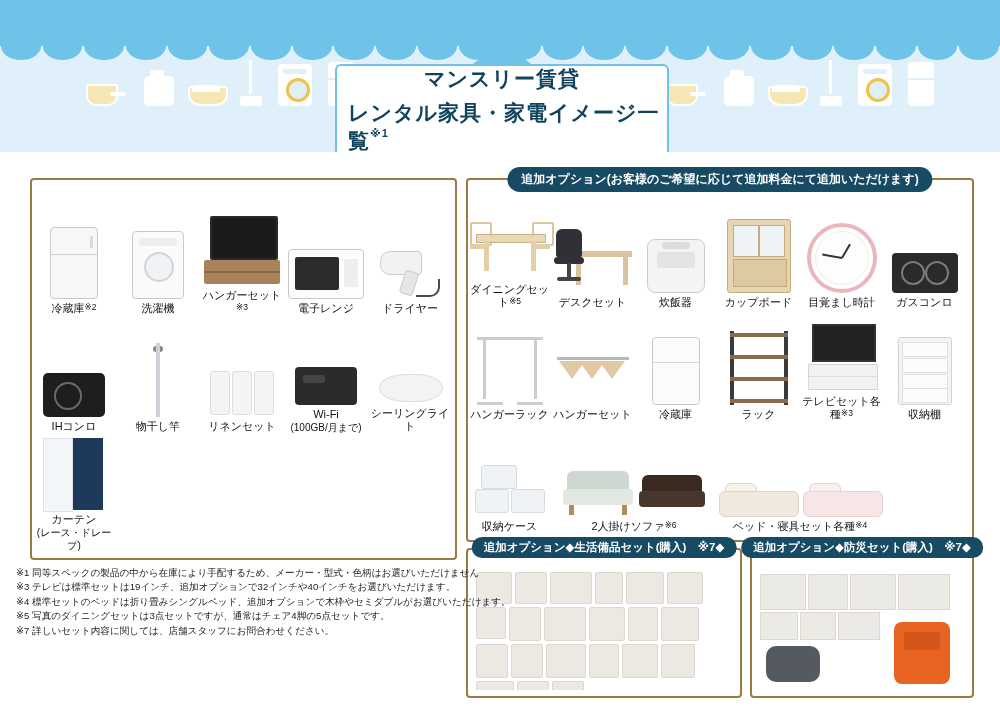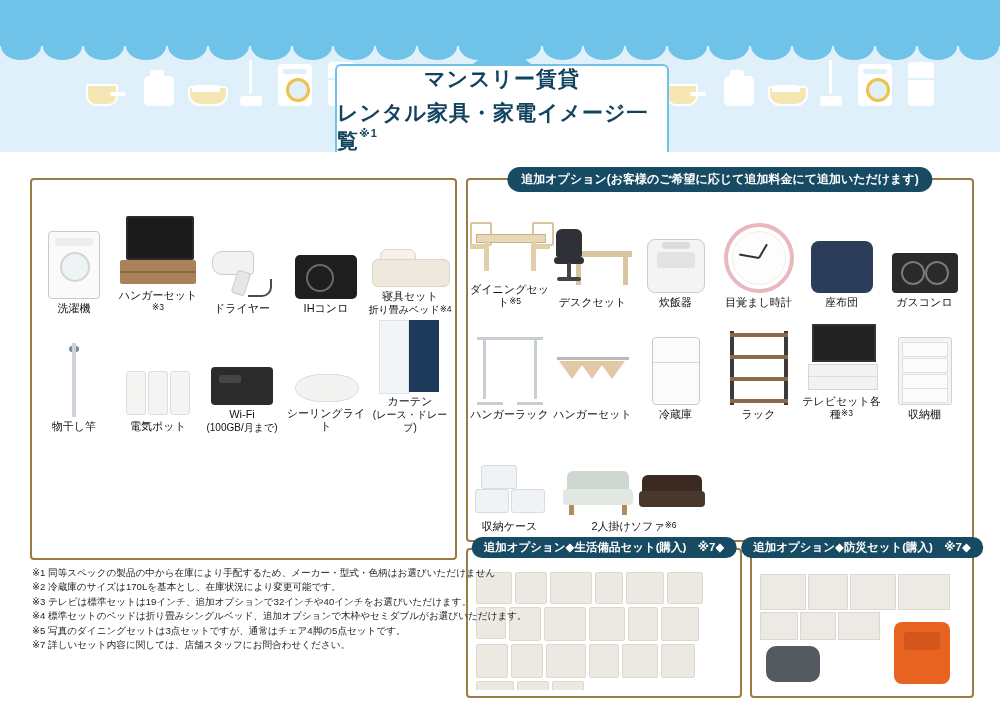--- a/index.html
+++ b/index.html
@@ -44,21 +44,21 @@
     background:#ffffff;border:2px solid #6fc3e8;border-radius:6px;
     box-shadow:0 2px 0 rgba(0,0,0,.04);
     display:flex;flex-direction:column;align-items:center;justify-content:center;
   }
   .title-plate:before{
     content:"";position:absolute;left:50%;top:-23px;transform:translateX(-50%);
     width:0;height:0;border-left:32px solid transparent;border-right:32px solid transparent;
     border-bottom:23px solid #6fc3e8;
   }
   .title-plate .t1{font-size:21px;font-weight:bold;color:#11435e;letter-spacing:1px;}
-  .title-plate .t2{font-size:21px;font-weight:bold;color:#11435e;letter-spacing:1px;margin-top:6px;}
+  .title-plate .t2{font-size:21px;font-weight:bold;color:#11435e;letter-spacing:1px;margin-top:6px;padding-left:11px;}
   .title-plate .t2 .sup{font-size:11px;vertical-align:top;}
 
   
   .panel{
     position:absolute;border:2px solid #9a7b43;border-radius:4px;background:#fff;
   }
   .panel-title{
     position:absolute;top:-13px;left:50%;transform:translateX(-50%);
     background:#174a63;color:#fff;font-size:12px;font-weight:bold;
     padding:4px 14px;border-radius:13px;white-space:nowrap;
@@ -208,21 +208,21 @@
   .hi-mop .s{position:absolute;left:9px;top:0;width:3px;height:34px;background:#fff;}
   .hi-mop .h{position:absolute;left:0;bottom:0;width:22px;height:10px;background:#fff;border-radius:3px;}
   .hi-wash{width:34px;height:42px;background:#fff;border-radius:4px;}
   .hi-wash:after{content:"";position:absolute;left:8px;top:14px;width:18px;height:18px;border:3px solid #f0c24a;border-radius:50%;background:#dff0fa;}
   .hi-wash:before{content:"";position:absolute;left:5px;top:5px;right:5px;height:5px;background:#dff0fa;border-radius:2px;}
   .hi-fridge{width:26px;height:44px;background:#fff;border-radius:4px;}
   .hi-fridge:after{content:"";position:absolute;left:0;right:0;top:16px;height:2px;background:#dff0fa;}
 
   
   .notes{
-    position:absolute;left:32px;top:566px;width:430px;
+    position:absolute;left:16px;top:566px;width:430px;
     font-size:9.6px;line-height:1.5;color:#222;
   }
   .notes div{white-space:nowrap;}
 
   
   .photo-strip{position:absolute;left:8px;top:22px;right:8px;bottom:6px;display:flex;flex-wrap:wrap;align-content:flex-start;gap:3px;overflow:hidden;}
   .ps{background:#ece9e3;border:1px solid #ddd8cf;border-radius:2px;}
   .kit{position:absolute;left:8px;top:24px;right:8px;bottom:6px;}
   .kit .bag{position:absolute;right:14px;bottom:6px;width:56px;height:62px;background:#e8631f;border-radius:8px;}
   .kit .bag:after{content:"";position:absolute;left:10px;top:10px;width:36px;height:18px;background:#d4551a;border-radius:3px;}
@@ -319,78 +319,84 @@
     <div class="t2"><span>レンタル家具・家電イメージ一覧</span><span class="sup">※1</span></div>
   </div>
   <div class="stripe-line"></div>
 </div>
 
 <div class="panel" id="panel-standard">
   <div class="grid" id="grid-standard">
 
     <div class="cell">
       <div class="art">
+          <div class="sh fridge"></div>
+        </div>
+      <div class="cap"><span>冷蔵庫</span><span class="sup">※2</span></div>
+    </div>
+    <div class="cell">
+      <div class="art">
           <div class="sh washer"></div>
         </div>
       <div class="cap"><span>洗濯機</span></div>
     </div>
     <div class="cell">
       <div class="art">
           <div class="sh tvset">
             <div class="screen"></div>
             <div class="stand"></div>
           </div>
         </div>
       <div class="cap"><span>ハンガーセット</span><span class="sup">※3</span></div>
+    </div>
+    <div class="cell">
+      <div class="art">
+          <div class="sh microwave">
+            <div class="door"></div>
+            <div class="pnl"></div>
+          </div>
+        </div>
+      <div class="cap"><span>電子レンジ</span></div>
     </div>
 
     <div class="cell">
       <div class="art">
           <div class="sh dryer">
             <div class="body"></div>
             <div class="grip"></div>
             <div class="cord"></div>
           </div>
         </div>
       <div class="cap"><span>ドライヤー</span></div>
     </div>
     <div class="cell">
       <div class="art">
           <div class="sh ih"></div>
         </div>
       <div class="cap"><span>IHコンロ</span></div>
     </div>
     <div class="cell">
       <div class="art">
-          <div class="sh futon">
-            <div class="pil"></div>
-            <div class="mat"></div>
-          </div>
-        </div>
-      <div class="cap"><span>寝具セット</span><span class="sub"><span>折り畳みベッド</span><span class="sup">※4</span></span></div>
-    </div>
-    <div class="cell">
-      <div class="art">
           <div class="sh pole">
             <div class="cap"></div>
             <div class="bar"></div>
           </div>
         </div>
       <div class="cap"><span>物干し竿</span></div>
     </div>
 
     <div class="cell">
       <div class="art">
           <div class="sh linen">
             <div class="t" style="left:0;"></div>
             <div class="t" style="left:22px;"></div>
             <div class="t" style="left:44px;"></div>
           </div>
         </div>
-      <div class="cap"><span>電気ポット</span></div>
+      <div class="cap"><span>リネンセット</span></div>
     </div>
     <div class="cell">
       <div class="art">
           <div class="sh wifi"></div>
         </div>
       <div class="cap"><span>Wi-Fi</span><span class="sub">(100GB/月まで)</span></div>
     </div>
     <div class="cell">
       <div class="art">
           <div class="sh ceiling">
@@ -448,33 +454,37 @@
       <div class="cap"><span>デスクセット</span></div>
     </div>
     <div class="cell">
       <div class="art">
           <div class="sh ricecooker"></div>
         </div>
       <div class="cap"><span>炊飯器</span></div>
     </div>
     <div class="cell">
       <div class="art">
+          <div class="sh cupboard">
+            <div class="gl"></div>
+            <div class="gl2"></div>
+            <div class="dr"></div>
+          </div>
+        </div>
+      <div class="cap"><span>カップボード</span></div>
+    </div>
+    <div class="cell">
+      <div class="art">
           <div class="sh clock">
             <div class="face"></div>
             <div class="h1"></div>
             <div class="h2"></div>
           </div>
         </div>
       <div class="cap"><span>目覚まし時計</span></div>
-    </div>
-    <div class="cell">
-      <div class="art">
-          <div class="sh cushion"></div>
-        </div>
-      <div class="cap"><span>座布団</span></div>
     </div>
 
     <div class="cell">
       <div class="art">
           <div class="sh gasstove">
             <div class="b1"></div>
             <div class="b2"></div>
           </div>
         </div>
       <div class="cap"><span>ガスコンロ</span></div>
@@ -559,20 +569,33 @@
             <div class="st"></div>
             <div class="lg" style="left:6px;"></div>
             <div class="lg" style="right:6px;"></div>
           </div>
         <div class="sh sofa2">
             <div class="bk"></div>
             <div class="st"></div>
           </div>
       </div>
       <div class="cap"><span>2人掛けソファ</span><span class="sup">※6</span></div>
+    </div>
+    <div class="cell" style="width:166px;">
+      <div class="art" style="gap:6px;">
+        <div class="sh bedset">
+            <div class="p"></div>
+            <div class="m"></div>
+          </div>
+        <div class="sh bedset pink">
+            <div class="p"></div>
+            <div class="m"></div>
+          </div>
+      </div>
+      <div class="cap"><span>ベッド・寝具セット各種</span><span class="sup">※4</span></div>
     </div>
   </div>
 </div>
 
 <div class="panel" id="panel-living">
   <div class="panel-title small">追加オプション◆生活備品セット(購入)　※7◆</div>
   <div class="photo-strip">
     <div class="ps" style="width:34px;height:30px;"></div>
       <div class="ps" style="width:30px;height:30px;"></div>
     <div class="ps" style="width:40px;height:30px;"></div>
@@ -607,18 +630,17 @@
     <div class="box" style="left:0;top:38px;width:36px;height:26px;"></div>
     <div class="box" style="left:40px;top:38px;width:34px;height:26px;"></div>
     <div class="box" style="left:78px;top:38px;width:40px;height:26px;"></div>
     <div class="pillow"></div>
     <div class="bag"></div>
   </div>
 </div>
 
 <div class="notes">
   <div>※1 同等スペックの製品の中から在庫により手配するため、メーカー・型式・色柄はお選びいただけません</div>
-  <div>※2 冷蔵庫のサイズは170Lを基本とし、在庫状況により変更可能です。</div>
   <div>※3 テレビは標準セットは19インチ、追加オプションで32インチや40インチをお選びいただけます。</div>
   <div>※4 標準セットのベッドは折り畳みシングルベッド、追加オプションで木枠やセミダブルがお選びいただけます。</div>
   <div>※5 写真のダイニングセットは3点セットですが、通常はチェア4脚の5点セットです。</div>
   <div>※7 詳しいセット内容に関しては、店舗スタッフにお問合わせください。</div>
 </div>
 
 </body></html>

